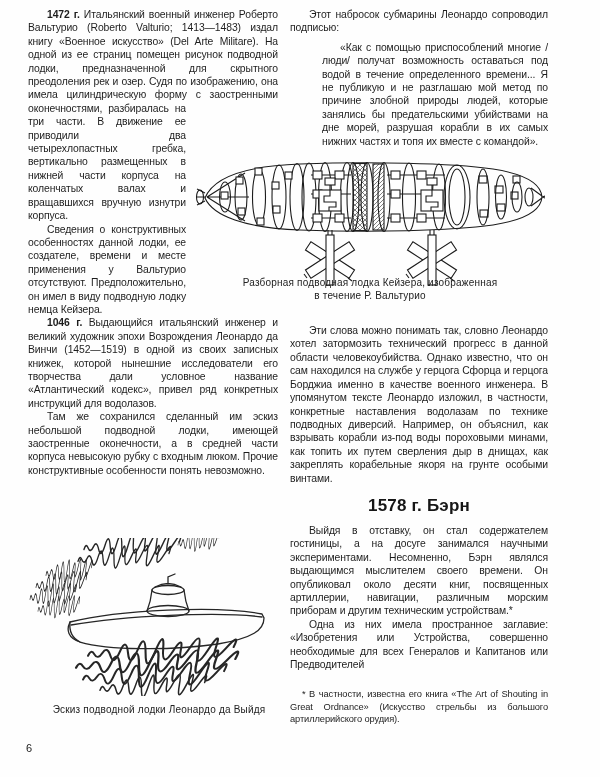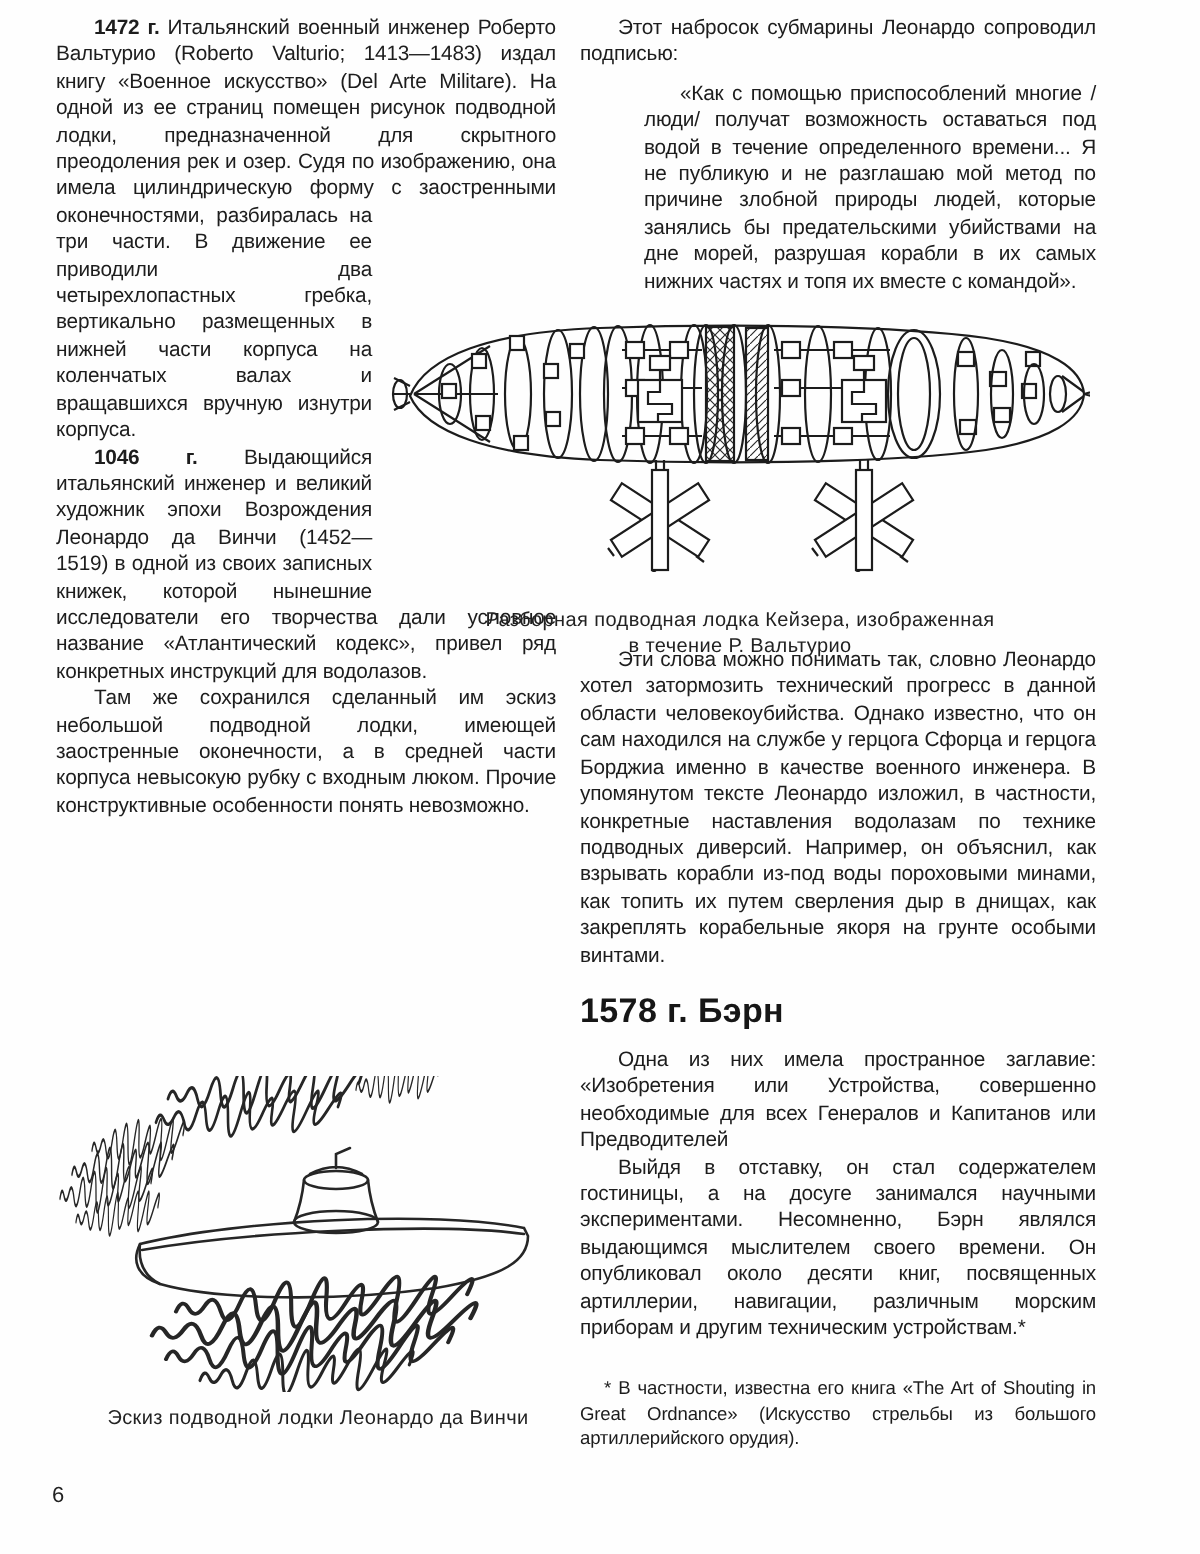--- a/index.html
+++ b/index.html
@@ -12,50 +12,51 @@
        text-align:justify;letter-spacing:-0.1px;}
   #left-col{left:28px;width:250px;}
   #right-col{left:290px;width:258px;}
   p{margin:0;padding:0;}
   .indent{text-indent:19px;}
   b.lead{font-weight:bold;}
   .illu-gap{float:right;width:92px;height:198px;}
   .rc-gap{height:170px;}
   blockquote{margin:6px 0 6px 32px;padding:0;text-indent:18px;text-align:justify;}
   h2{font-size:17px;line-height:19px;font-weight:bold;margin:11px 0 9px 0;
-     letter-spacing:0.2px;text-align:left;color:#161616;}
+     letter-spacing:0.2px;text-align:center;color:#161616;}
   .footnote{margin-top:17px;font-size:9.3px;line-height:12.4px;text-indent:12px;
             text-align:justify;letter-spacing:-0.1px;}
   .figure{position:absolute;}
   #keyser-fig{left:195px;top:160px;width:350px;height:126px;}
-  #keyser-caption{position:absolute;left:195px;top:304px;width:350px;}
+  #keyser-caption{position:absolute;left:195px;top:276px;width:350px;}
   #leo-fig{left:28px;top:538px;width:262px;height:158px;}
   #leo-caption{position:absolute;left:28px;top:703px;width:262px;}
   .fig-caption{font-size:10px;line-height:13px;text-align:center;
                letter-spacing:0.2px;color:#222;}
   #page-number{position:absolute;left:26px;top:742px;font-size:11px;color:#222;}
   svg{display:block;}
 </style>
 </head>
 <body>
 
 <div class="col" id="left-col">
   <p class="indent"><b class="lead">1472 г.</b><span> Итальянский военный инженер Роберто Вальтурио (Roberto Valturio; 1413—1483) издал книгу «Военное искусство» (Del Arte Militare). На одной из ее страниц помещен рисунок подводной лодки, предназначенной для скрытного преодоления рек и озер. Судя по изображению, она имела цилиндрическую форму с заостренными оконечностями, </span><span class="illu-gap"></span><span>разбиралась на три части. В движение ее приводили два четырехлопастных гребка, вертикально размещенных в нижней части корпуса на коленчатых валах и вращавшихся вручную изнутри корпуса.</span></p>
+  <p class="indent">Сведения о конструктивных особенностях данной лодки, ее создателе, времени и месте применения у Вальтурио отсутствуют. Предположительно, он имел в виду подводную лодку немца Кейзера.</p>
   <p class="indent"><b class="lead">1046 г.</b><span> Выдающийся итальянский инженер и великий художник эпохи Возрождения Леонардо да Винчи (1452—1519) в одной из своих записных книжек, которой нынешние исследователи его творчества дали условное название «Атлантический кодекс», привел ряд конкретных инструкций для водолазов.</span></p>
   <p class="indent">Там же сохранился сделанный им эскиз небольшой подводной лодки, имеющей заостренные оконечности, а в средней части корпуса невысокую рубку с входным люком. Прочие конструктивные особенности понять невозможно.</p>
 </div>
 
 <div class="col" id="right-col">
   <p class="indent">Этот набросок субмарины Леонардо сопроводил подписью:</p>
   <blockquote>«Как с помощью приспособлений многие /люди/ получат возможность оставаться под водой в течение определенного времени... Я не публикую и не разглашаю мой метод по причине злобной природы людей, которые занялись бы предательскими убийствами на дне морей, разрушая корабли в их самых нижних частях и топя их вместе с командой».</blockquote>
   <div class="rc-gap"></div>
   <p class="indent">Эти слова можно понимать так, словно Леонардо хотел затормозить технический прогресс в данной области человекоубийства. Однако известно, что он сам находился на службе у герцога Сфорца и герцога Борджиа именно в качестве военного инженера. В упомянутом тексте Леонардо изложил, в частности, конкретные наставления водолазам по технике подводных диверсий. Например, он объяснил, как взрывать корабли из-под воды пороховыми минами, как топить их путем сверления дыр в днищах, как закреплять корабельные якоря на грунте особыми винтами.</p>
   <h2>1578 г. Бэрн</h2>
+  <p class="indent">Выйдя в отставку, он стал содержателем гостиницы, а на досуге занимался научными экспериментами. Несомненно, Бэрн являлся выдающимся мыслителем своего времени. Он опубликовал около десяти книг, посвященных артиллерии, навигации, различным морским приборам и другим техническим устройствам.*</p>
   <p class="indent">Одна из них имела пространное заглавие: «Изобретения или Устройства, совершенно необходимые для всех Генералов и Капитанов или Предводителей</p>
-  <p class="indent">Выйдя в отставку, он стал содержателем гостиницы, а на досуге занимался научными экспериментами. Несомненно, Бэрн являлся выдающимся мыслителем своего времени. Он опубликовал около десяти книг, посвященных артиллерии, навигации, различным морским приборам и другим техническим устройствам.*</p>
   <p class="footnote">* В частности, известна его книга «The Art of Shouting in Great Ordnance» (Искусство стрельбы из большого артиллерийского орудия).</p>
 </div>
 
 <div class="figure" id="keyser-fig">
   <svg viewBox="0 0 350 126" width="350" height="126">
     <defs>
       <pattern id="xh" width="5" height="5" patternUnits="userSpaceOnUse">
         <path d="M0,5L5,0M0,0L5,5" stroke="#2c2c2c" stroke-width="0.6" fill="none"></path>
       </pattern>
       <pattern id="dh" width="4" height="4" patternUnits="userSpaceOnUse">
@@ -179,16 +180,16 @@
       <path d="M127,49 q13,-7 26,0 M140,46 v-7 l7,-3"></path>
 
       <use href="#sq1" transform="translate(60,112) scale(1.6,1.45)"></use>
       <use href="#sq1" transform="translate(48,124) scale(1.75,1.45)"></use>
       <use href="#sq1" transform="translate(55,136) scale(1.55,1.4)"></use>
       <use href="#sq1" transform="translate(72,147) scale(1.15,1.3)"></use>
     </g>
   </svg>
 </div>
 <div id="leo-caption">
-  <div class="fig-caption">Эскиз подводной лодки Леонардо да Винчи</div>
+  <div class="fig-caption">Эскиз подводной лодки Леонардо да Выйдя</div>
 </div>
 
 <div id="page-number">6</div>
 
 </body></html>

